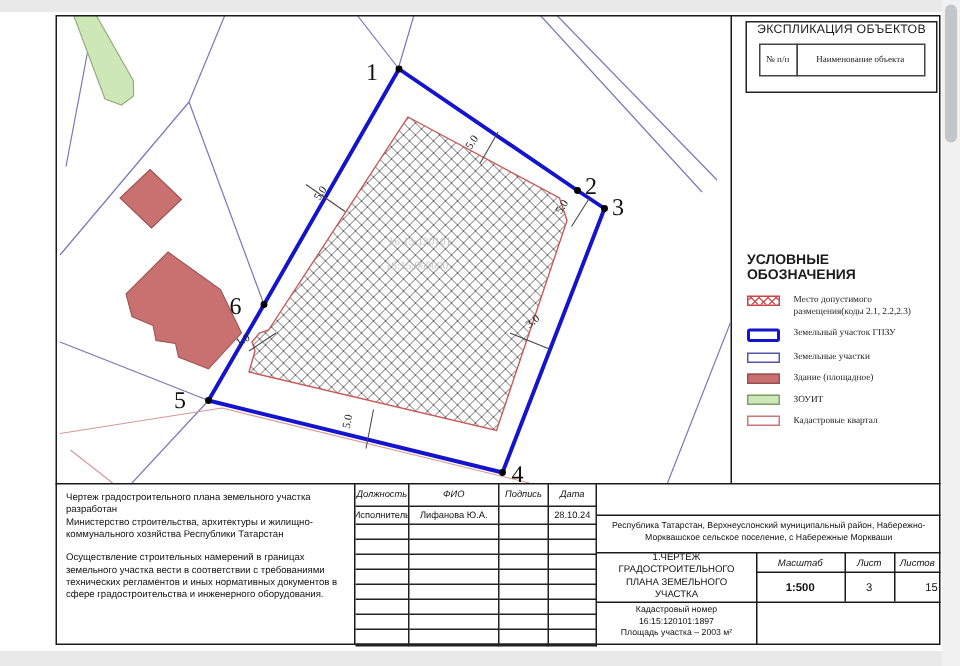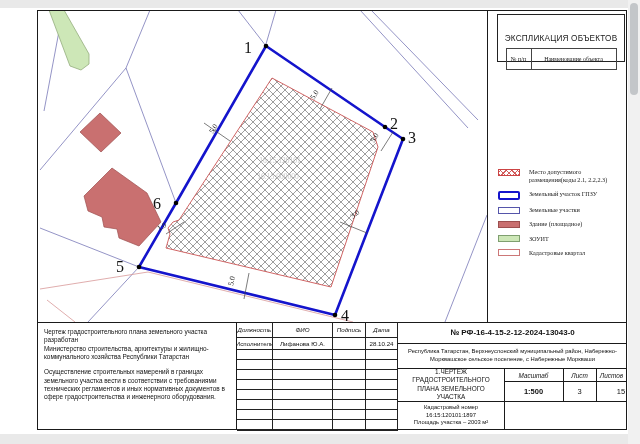--- a/index.html
+++ b/index.html
@@ -15,21 +15,21 @@
 
   .map-svg { position:absolute; left:37px; top:10px; width:450px; height:312px; }
   .map-svg text { font-family:"Liberation Serif", serif; }
   .vtx { font-size:16px; fill:#111; }
   .dim { font-size:7.5px; fill:#222; font-family:"Liberation Sans", sans-serif; }
   .faint { font-size:7.5px; fill:#c6c6c6; font-family:"Liberation Sans", sans-serif; text-anchor:middle; }
 
   
   .explication { position:absolute; left:497px; top:14px; width:128px; height:48px;
                  border:1px solid #222; background:#fff; }
-  .expl-title { text-align:center; margin-top:19px; font-size:8.2px; color:#1a1a1a; letter-spacing:.2px; }
+  .expl-title { text-align:center; margin-top:0; font-size:8.2px; color:#1a1a1a; letter-spacing:.2px; }
   .expl-cells { display:flex; justify-content:center; margin-top:5px; }
   .expl-cell { border:1px solid #444; height:22px; display:flex; align-items:center; justify-content:center;
                font-family:"Liberation Serif", serif; font-size:6px; color:#222; text-align:center; line-height:1.1; }
   .expl-cell.num { width:26px; }
   .expl-cell.name { width:86px; margin-left:-1px; }
 
   
   .legend { position:absolute; left:498px; top:168px; width:128px; }
   .legend-title { font-size:9.3px; font-weight:600; color:#1a1a1a; margin-bottom:8px; }
   .legend-item { display:flex; align-items:flex-start; margin-bottom:6.5px; }
@@ -161,20 +161,21 @@
 
   <div class="explication">
     <div class="expl-title">ЭКСПЛИКАЦИЯ ОБЪЕКТОВ</div>
     <div class="expl-cells">
       <div class="expl-cell num">№ п/п</div>
       <div class="expl-cell name">Наименование объекта</div>
     </div>
   </div>
 
   <div class="legend">
+    <div class="legend-title">УСЛОВНЫЕ ОБОЗНАЧЕНИЯ</div>
     <div class="legend-item">
       <div class="sw sw-hatch"></div>
       <div class="legend-label">Место допустимого размещения(коды 2.1, 2.2,2.3)</div>
     </div>
     <div class="legend-item">
       <div class="sw sw-blue-thick"></div>
       <div class="legend-label">Земельный участок ГПЗУ</div>
     </div>
     <div class="legend-item">
       <div class="sw sw-blue-thin"></div>
@@ -243,21 +244,20 @@
       <div class="sig-cell"></div>
       <div class="sig-cell"></div>
       <div class="sig-cell"></div>
     <div class="sig-cell"></div>
       <div class="sig-cell"></div>
       <div class="sig-cell"></div>
       <div class="sig-cell"></div>
   </div>
 
   <div class="stamp">
-    <div class="docnum">№ РФ-16-4-15-2-12-2024-13043-0</div>
     <div class="line" style="left:0; top:21px; width:229px; height:1px;"></div>
     <div class="loc">Республика Татарстан, Верхнеуслонский муниципальный район, Набережно-Морквашское сельское поселение, с Набережные Моркваши</div>
     <div class="line" style="left:0; top:46px; width:229px; height:1px;"></div>
 
     <div class="draw-title">1.ЧЕРТЕЖ ГРАДОСТРОИТЕЛЬНОГО ПЛАНА ЗЕМЕЛЬНОГО УЧАСТКА</div>
     <div class="line" style="left:106px; top:46px; width:1px; height:62px;"></div>
     <div class="line" style="left:165px; top:46px; width:1px; height:33px;"></div>
     <div class="line" style="left:198px; top:46px; width:1px; height:33px;"></div>
     <div class="line" style="left:106px; top:59px; width:123px; height:0.8px;"></div>
 

